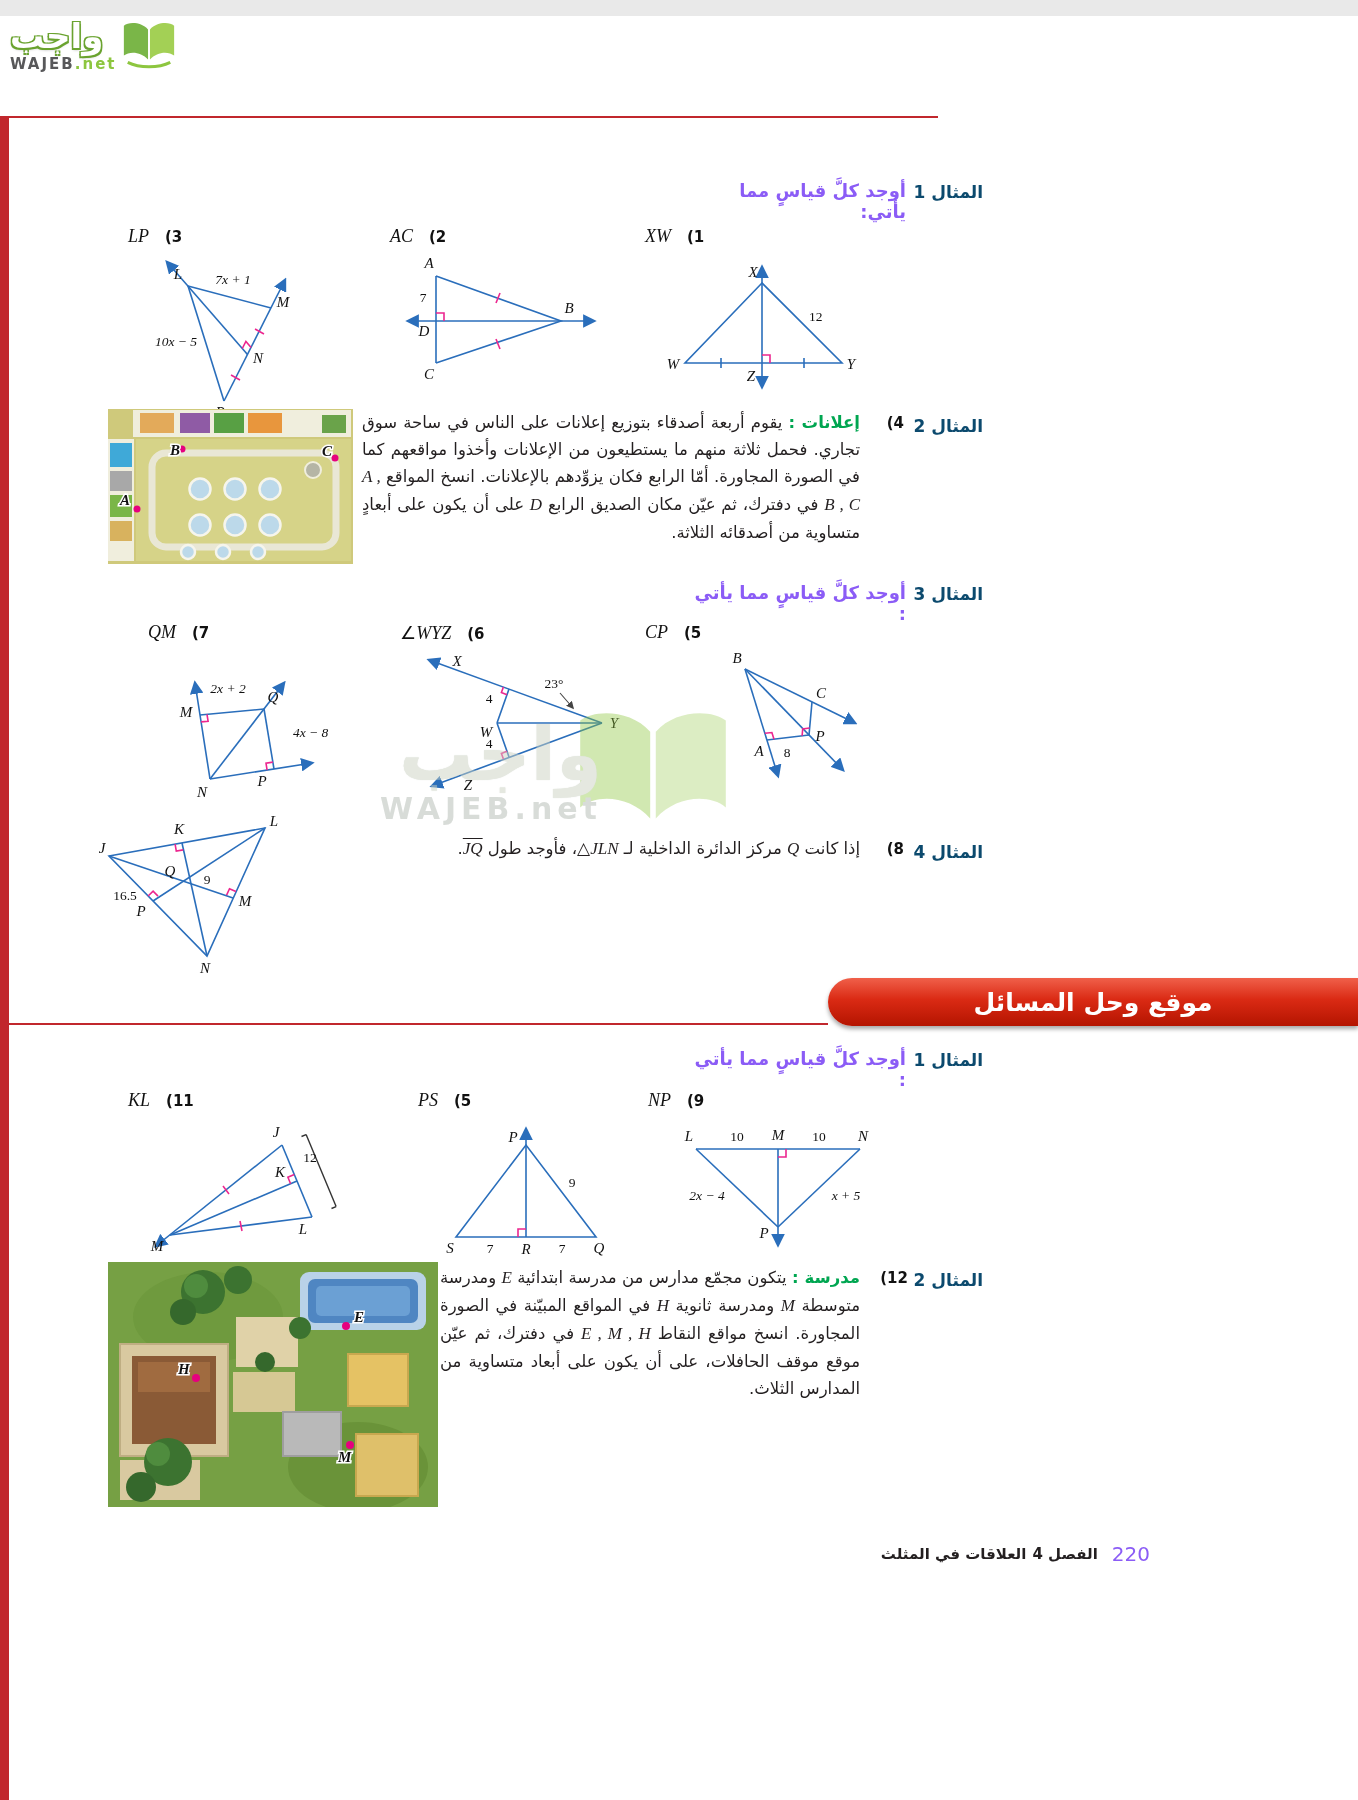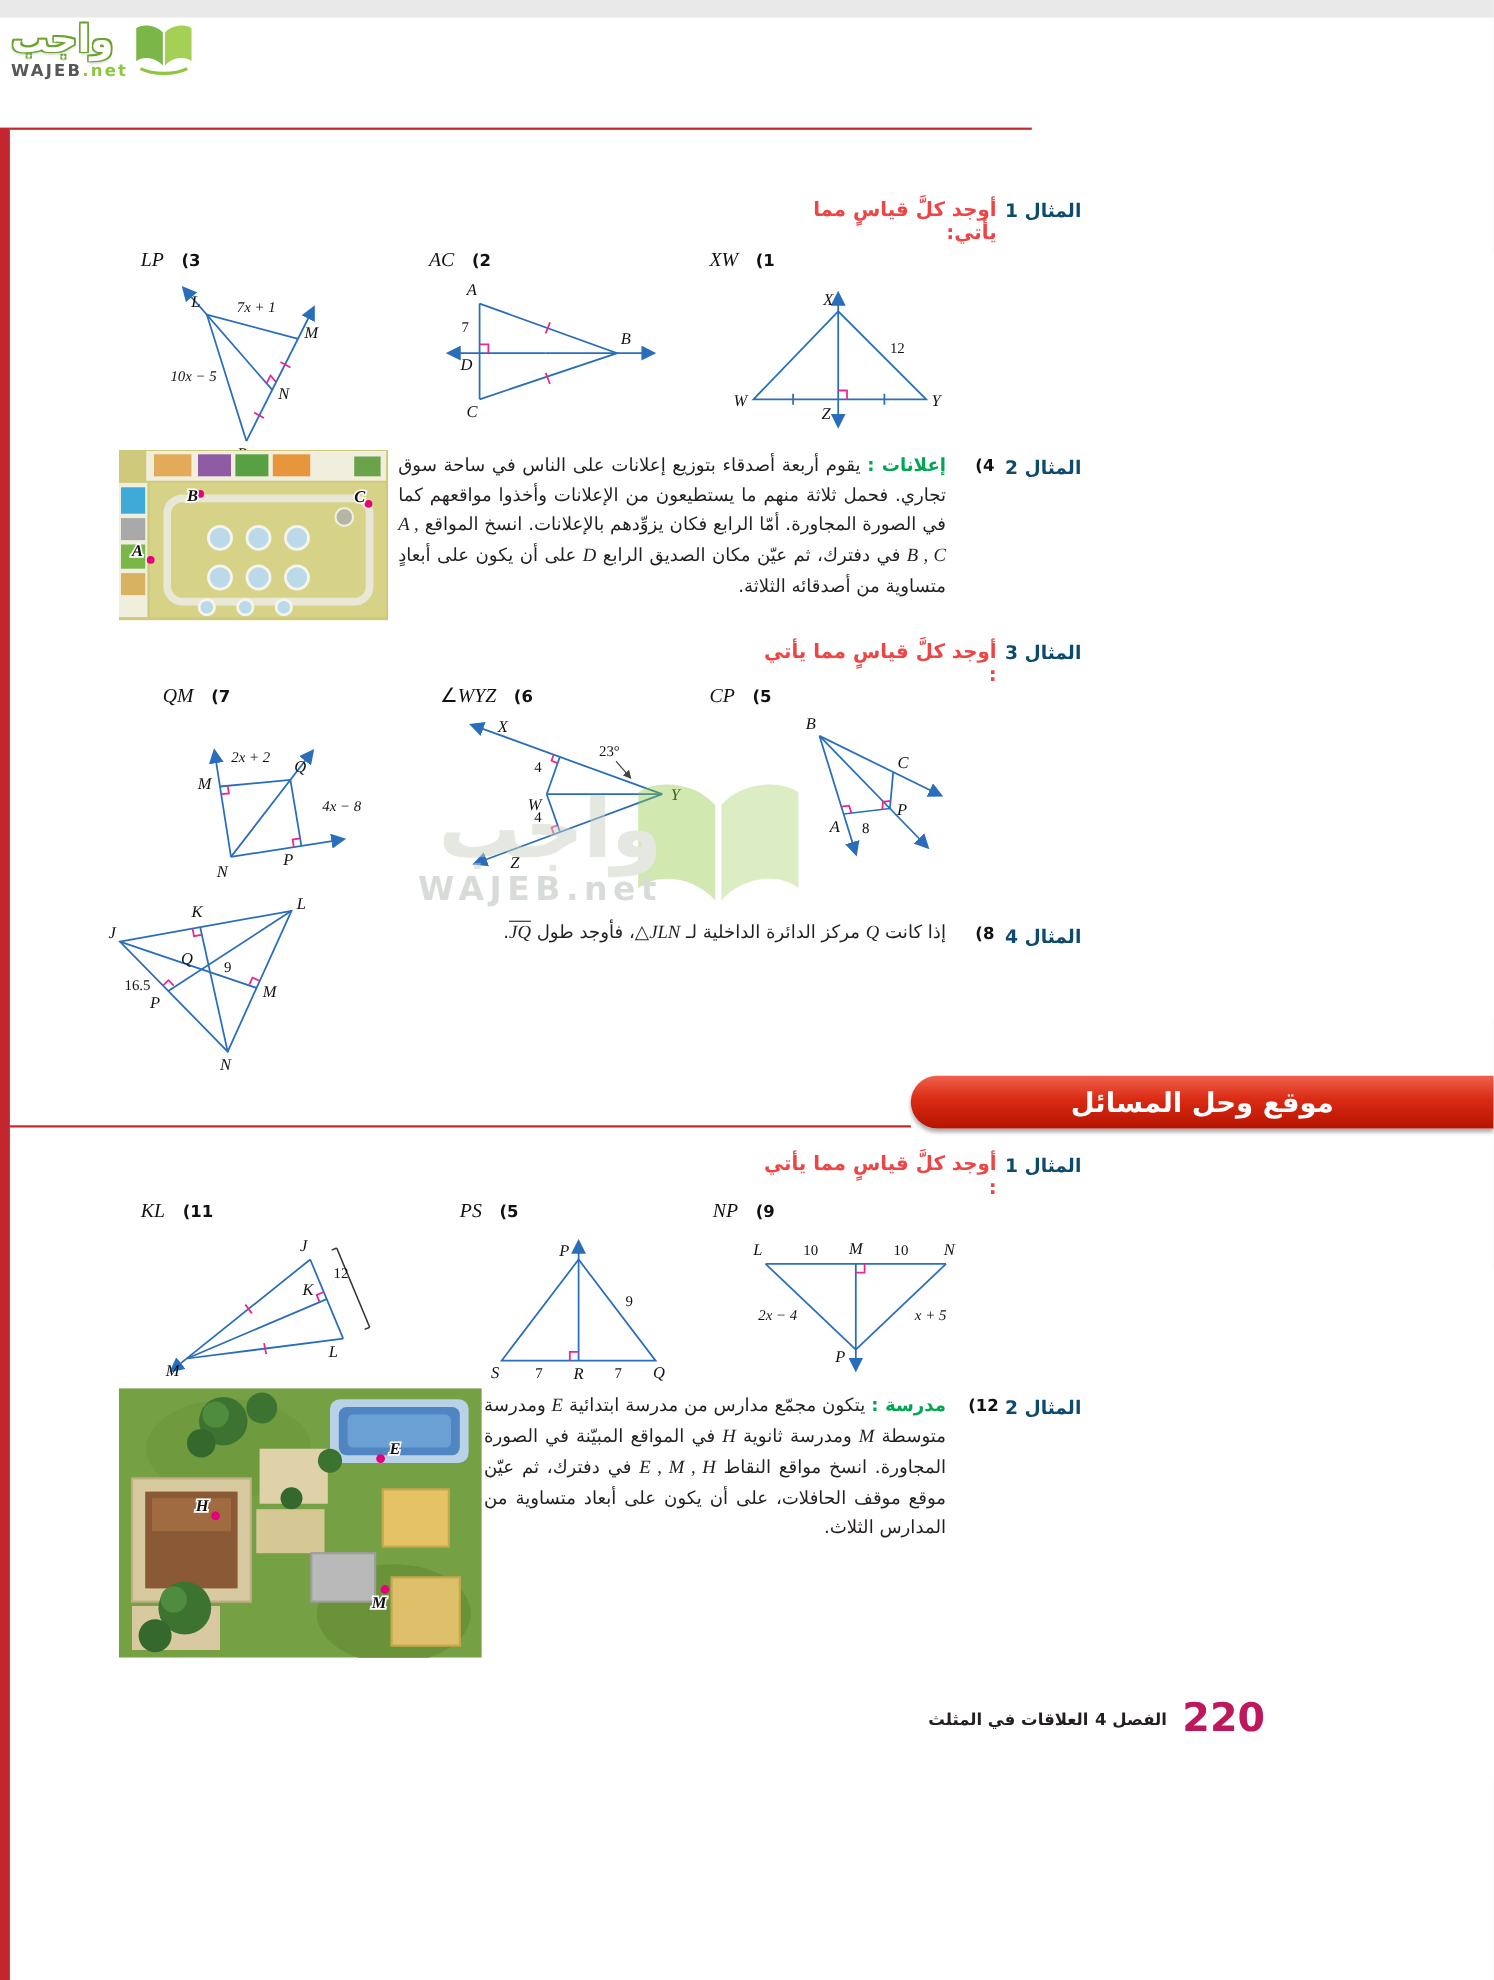--- a/index.html
+++ b/index.html
@@ -23,21 +23,21 @@
   
   .banner{position:absolute;background:linear-gradient(180deg,#f0604a,#da2a14 45%,#b41400);color:#fff;box-shadow:0 3px 4px rgba(0,0,0,.35)}
   .banner-check{left:938px;top:92px;width:420px;height:46px;border-radius:10px 0 0 22px}
   .banner-check .t{position:absolute;left:42px;top:7px;font-size:25px;font-weight:bold}
   .checkbox{position:absolute;left:137px;top:4px;width:37px;height:37px;background:#fff;border:3px solid #222;border-radius:6px}
   .checkbox .mark{position:absolute;left:1px;top:-16px;font-size:42px;color:#3cb44a;line-height:1;text-shadow:1px 1px 0 rgba(0,0,0,.2)}
   .banner-practice{left:828px;top:962px;width:530px;height:48px;border-radius:26px 0 0 26px;display:flex;align-items:center;justify-content:center;font-size:25px;font-weight:bold}
 
   
   .exlabel{position:absolute;color:#0c4a6e;font-weight:bold;font-size:17px;direction:rtl;width:84px;text-align:right}
-  .instr{position:absolute;direction:rtl;font-weight:bold;font-size:18px;color:#ef4444;width:216px;text-align:right}
+  .instr{position:absolute;direction:rtl;font-weight:bold;font-size:18px;color:#8b5cf6;width:216px;text-align:right}
 
   
   .pblock{position:absolute}
   .phead{display:flex;justify-content:flex-start;align-items:baseline;gap:16px;padding-right:8px}
   .ptitle{font-family:"Liberation Serif","DejaVu Sans",serif;font-style:italic;font-size:18px;color:#111}
   .pnum{font-weight:bold;font-size:15px;color:#111;direction:ltr;unicode-bidi:bidi-override}
   .pblock svg{display:block;margin-top:4px}
 
   
   .qtext{position:absolute;direction:rtl;text-align:justify;font-size:16.5px;line-height:1.64;color:#231f20}
@@ -58,21 +58,21 @@
   .maplbl{font-family:"Liberation Serif","DejaVu Sans",serif;font-style:italic;font-weight:bold;font-size:15px;fill:#111;paint-order:stroke;stroke:#fff;stroke-width:3px}
 
   
   .watermark{position:absolute;left:380px;top:685px;display:flex;align-items:center;opacity:.5;pointer-events:none}
   .wm-col{display:flex;flex-direction:column;align-items:flex-end;margin-right:-34px;z-index:2}
   .wm-ar{font-size:74px;font-weight:bold;color:#ccd3c3;line-height:1;text-shadow:0 0 1px #b5bdae}
   .wm-en{font-size:30px;font-weight:bold;color:#b3bab3;letter-spacing:5px}
 
   
   .footer{position:absolute;left:820px;top:1526px;width:330px;display:flex;direction:rtl;align-items:center;gap:14px}
-  .pageno{font-size:36px;font-weight:bold;color:#be185d}
+  .pageno{font-size:20px;font-weight:normal;color:#8b5cf6}
   .chaptxt{font-size:15px;font-weight:bold;color:#231f20;display:flex;gap:6px;direction:rtl}
 </style>
 </head>
 <body>
 
 <div class="page">
 
   <svg width="0" height="0" style="position:absolute">
     <defs>
       <marker id="arr" viewBox="0 0 10 10" refX="8" refY="5" markerWidth="8.5" markerHeight="8.5" orient="auto-start-reverse">

